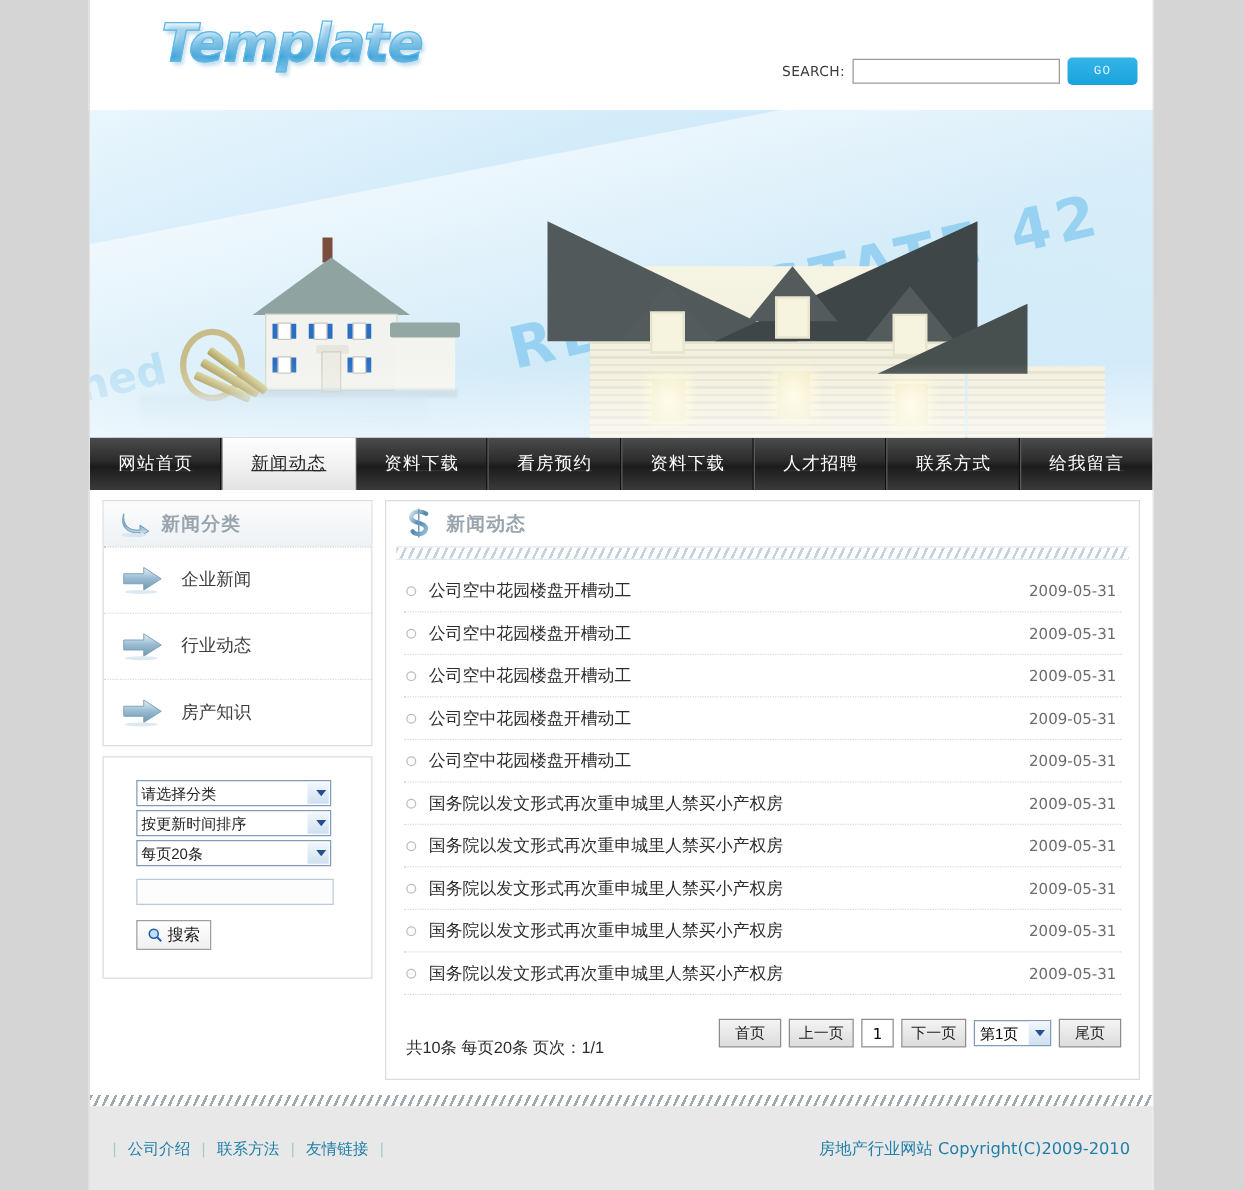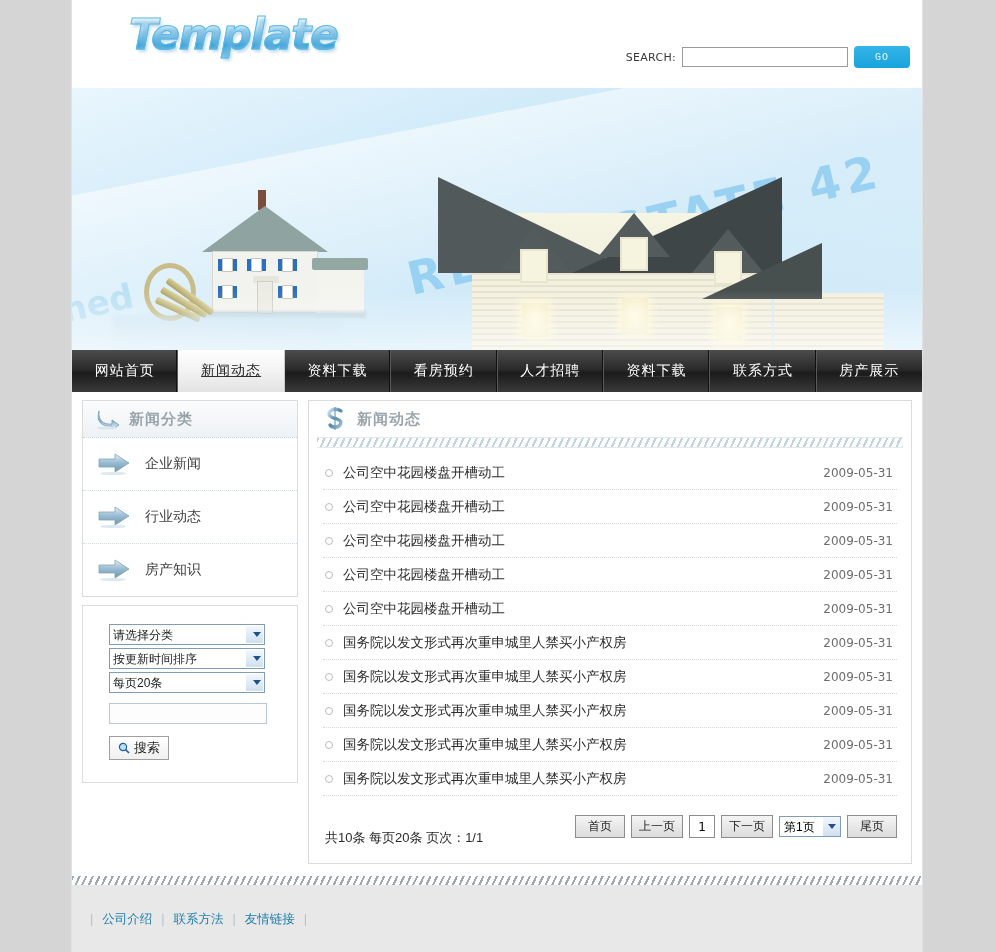--- a/index.html
+++ b/index.html
@@ -470,24 +470,24 @@
       </div>
       <div class="reflect"></div>
       <div class="bnr-shine"></div>
     </div>
 
     <div class="nav">
       <div class="nav-item">网站首页</div>
       <div class="nav-item active">新闻动态</div>
       <div class="nav-item">资料下载</div>
       <div class="nav-item">看房预约</div>
+      <div class="nav-item">资料下载</div>
       <div class="nav-item">人才招聘</div>
-      <div class="nav-item">资料下载</div>
       <div class="nav-item">联系方式</div>
-      <div class="nav-item">房产展示</div>
+      <div class="nav-item">给我留言</div>
     </div>
 
     <div class="body-area">
 
       <div class="sidebar">
 
         <div class="panel">
           <div class="panel-hd">
             <span class="icon-phone">
               <svg viewBox="0 0 26 22" width="26" height="22">
@@ -675,17 +675,18 @@
       <div class="footer">
         <div class="foot-links">
           <span class="sep">|</span>
           <a>公司介绍</a>
           <span class="sep">|</span>
           <a>联系方法</a>
           <span class="sep">|</span>
           <a>友情链接</a>
           <span class="sep">|</span>
         </div>
+        <div class="foot-copy">房地产行业网站  Copyright(C)2009-2010</div>
       </div>
     </div>
 
   </div>
 </div>
 
 </body></html>

